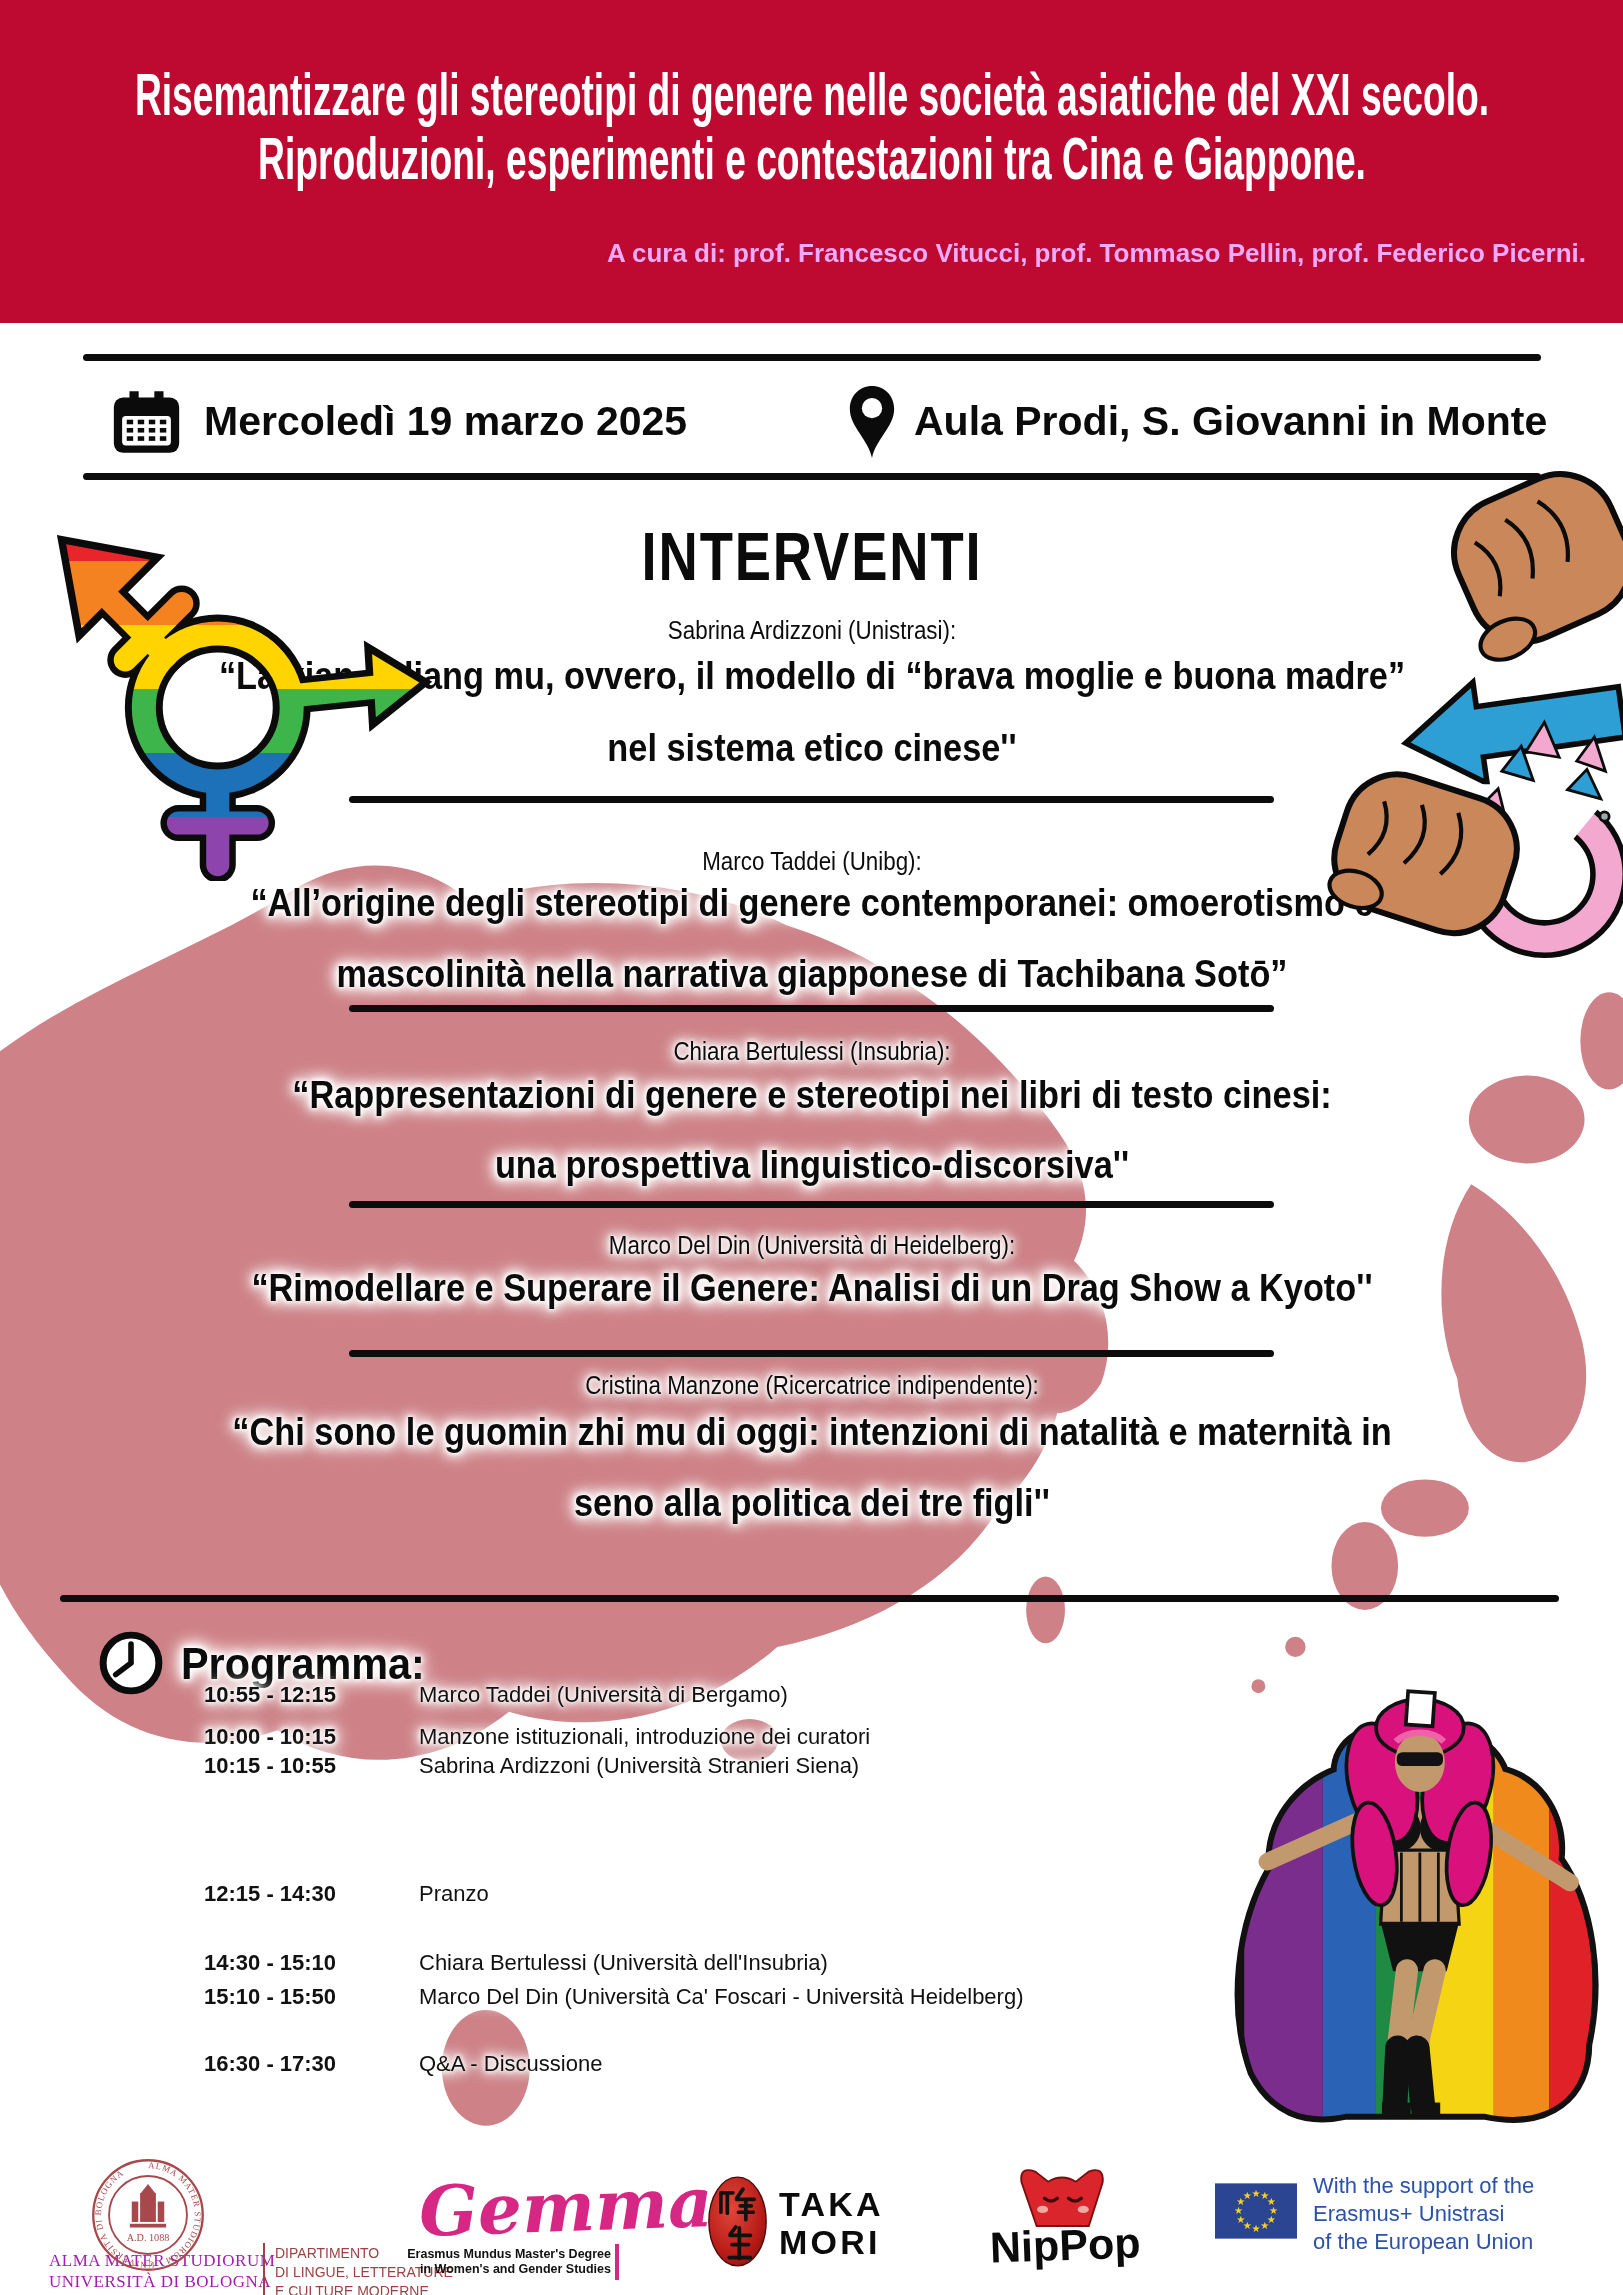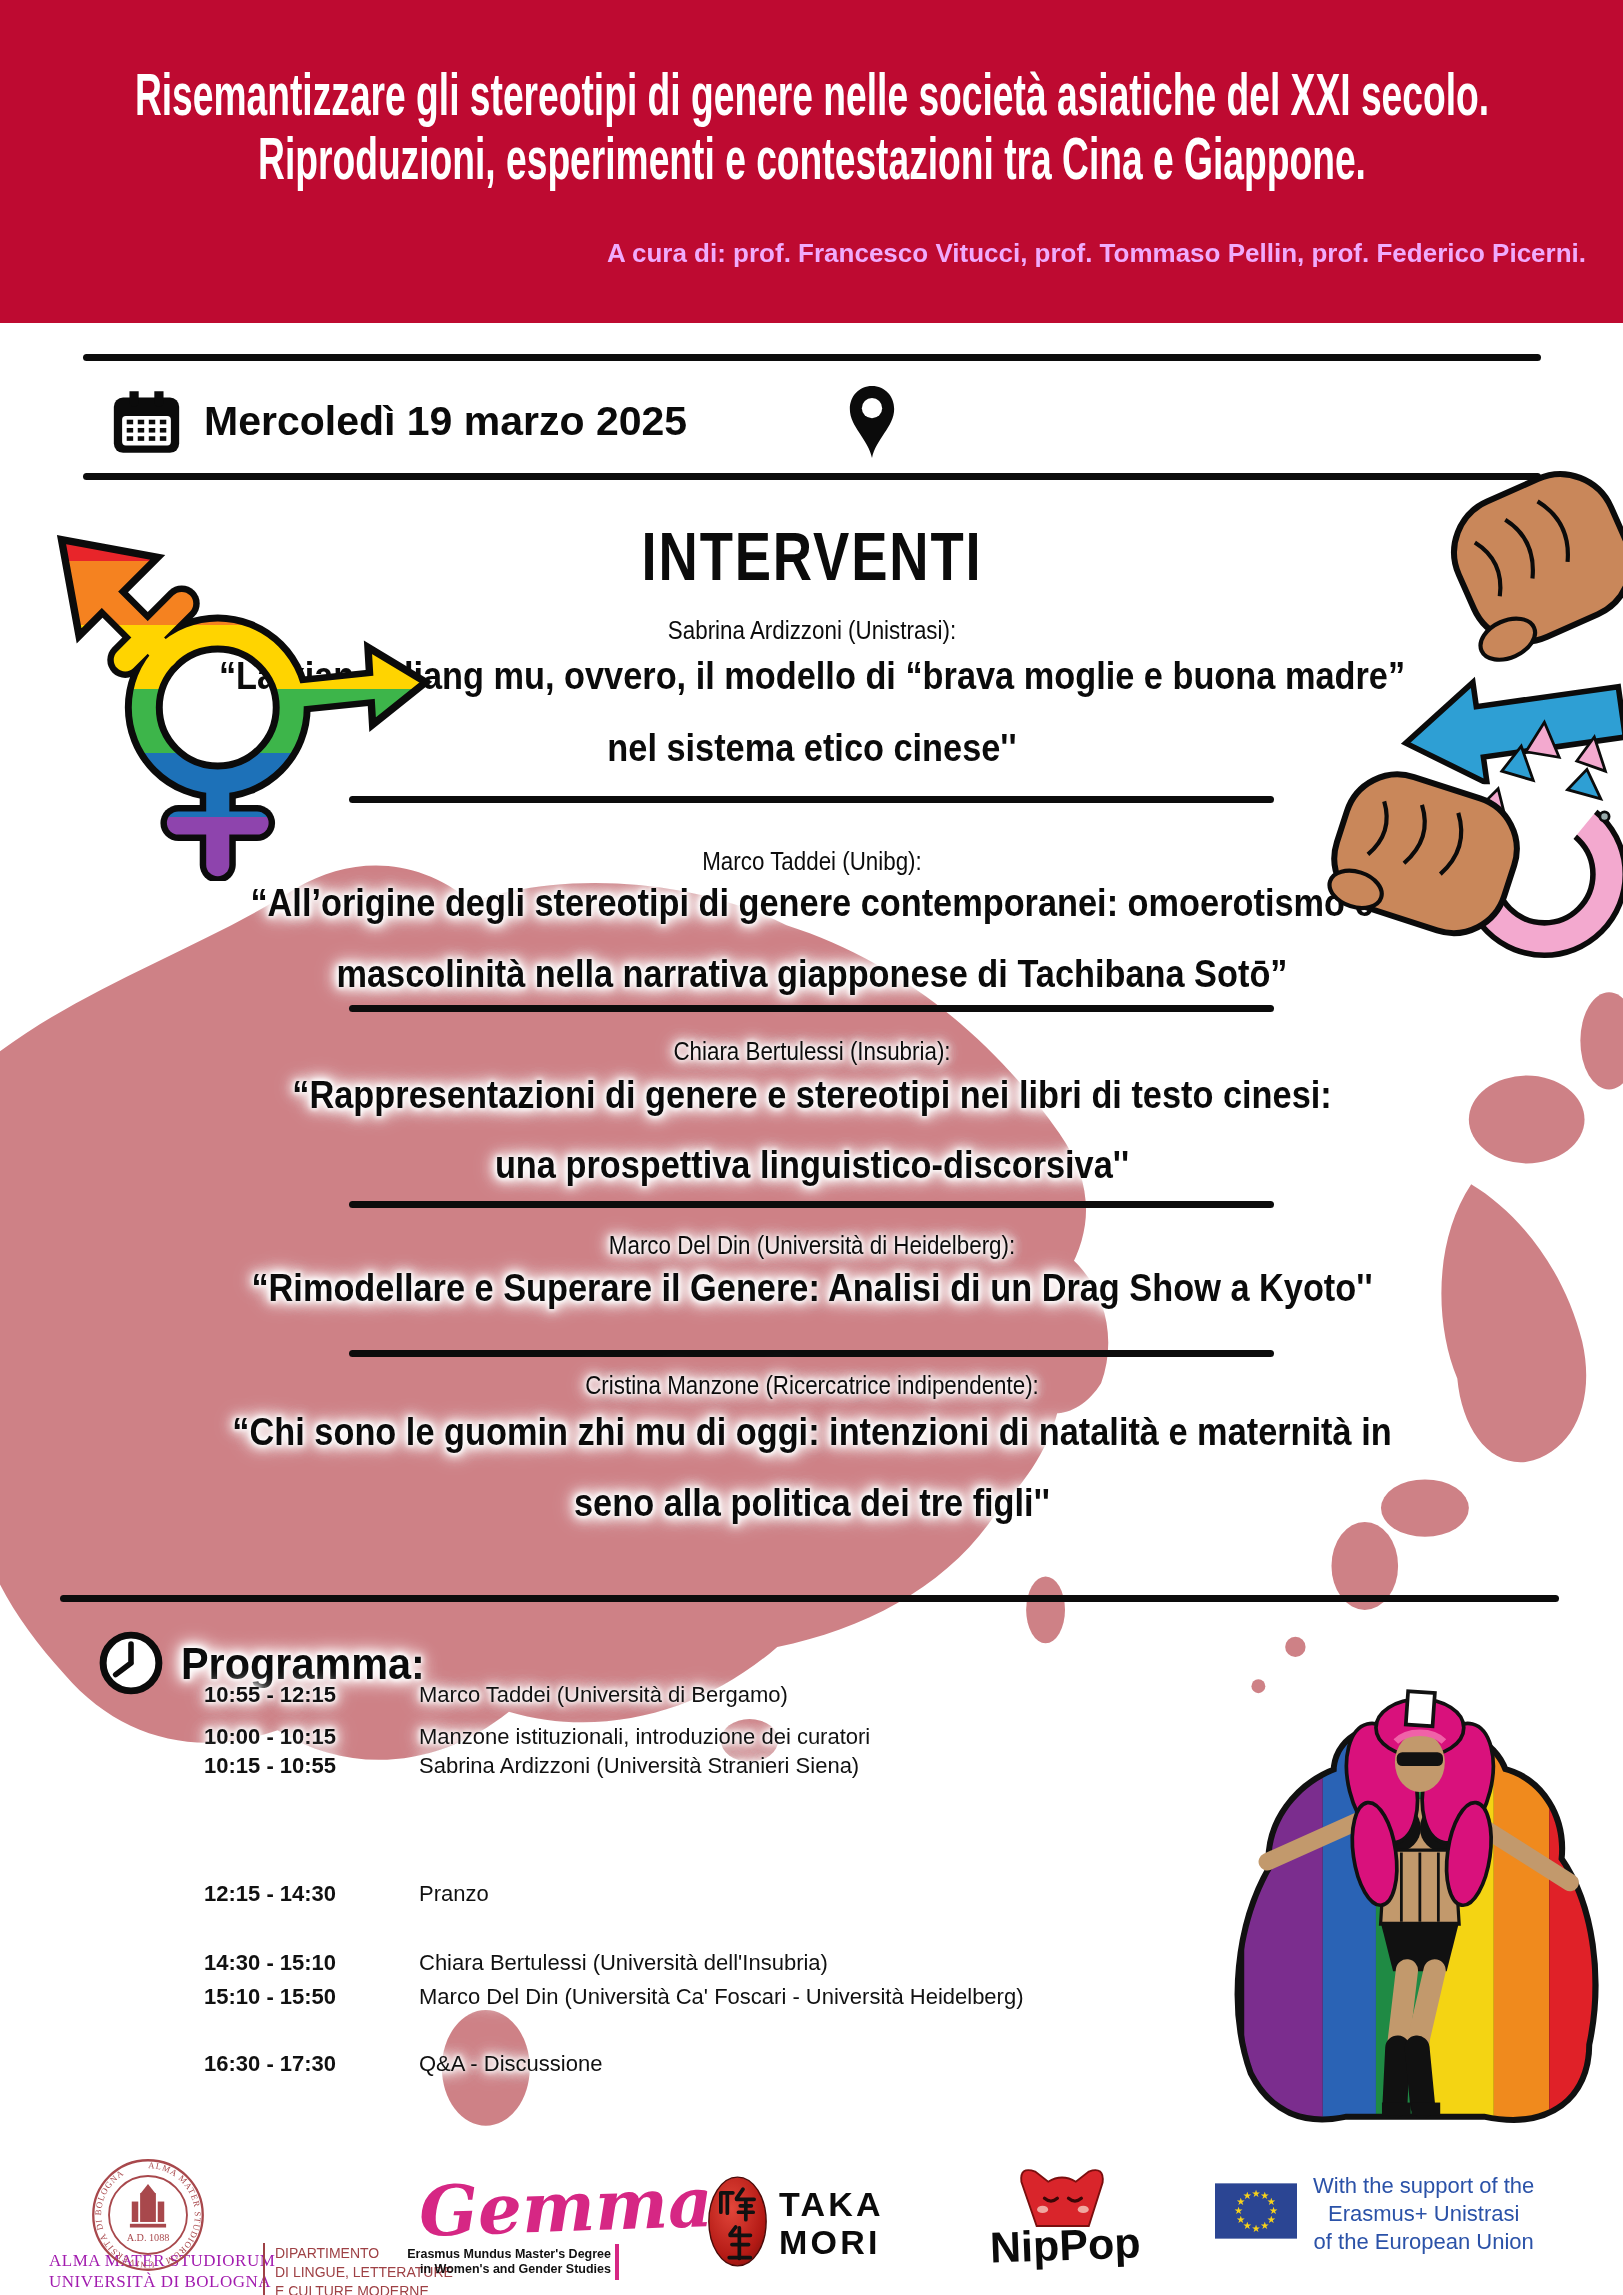--- a/index.html
+++ b/index.html
@@ -39,21 +39,21 @@
           font-weight:400;white-space:nowrap;}
   .gemma{position:absolute;left:419px;top:2166px;color:#D62784;font-family:"DejaVu Serif","Liberation Serif",serif;
          font-style:italic;font-weight:700;font-size:69px;white-space:nowrap;transform:rotate(-2deg);}
   .gemmasub{position:absolute;left:398px;top:2247px;width:213px;text-align:right;color:#111;
             font-size:12.5px;line-height:15.3px;font-weight:700;white-space:nowrap;}
   .gemmabar{position:absolute;left:615px;top:2244px;width:4.2px;height:36px;background:#D62784;}
   .takatxt{position:absolute;left:779px;top:2185px;font-size:34px;line-height:38px;font-weight:700;
            letter-spacing:3.2px;color:#0b0b0b;white-space:nowrap;}
   .nippoptxt{position:absolute;left:990px;top:2221px;width:148px;text-align:center;font-size:43px;
              font-weight:700;color:#0b0b0b;transform:rotate(-2deg);white-space:nowrap;}
-  .eutxt{position:absolute;left:1313px;top:2172px;color:#2B52A8;font-size:22px;line-height:28px;white-space:nowrap;text-align:center;}
+  .eutxt{position:absolute;left:1313px;top:2172px;color:#2B52A8;font-size:22px;line-height:28px;white-space:nowrap;}
 </style>
 </head>
 <body>
 
 <div class="page">
 
   <svg class="abs" style="left:0;top:0;z-index:0;" width="1623" height="2295" viewBox="0 0 3508 4961">
     <g fill="#CE8186" stroke="none">
       <path d="M-60,2320 C150,2140 420,2060 640,1920 C760,1850 900,1850 1020,1950
                C1220,1880 1500,1900 1700,2000 C1950,2080 2150,2250 2290,2450
@@ -103,20 +103,21 @@
       <rect x="80" y="102" width="14" height="10"></rect>
         <rect x="104" y="102" width="14" height="10"></rect>
     </g>
   </svg>
   <div class="evtext" style="left:204px;top:398px">Mercoledì 19 marzo 2025</div>
 
   <svg class="abs" style="left:848px;top:385px;z-index:2" width="48" height="74" viewBox="0 0 104 160">
     <path d="M52,2 C24,2 4,24 4,52 C4,90 44,118 52,158 C60,118 100,90 100,52 C100,24 80,2 52,2 Z" fill="#0b0b0b"></path>
     <circle cx="52" cy="50" r="22" fill="#fff"></circle>
   </svg>
+  <div class="evtext" style="left:914px;top:398px">Aula Prodi, S. Giovanni in Monte</div>
 
   <div class="hr full" style="top:473px"></div>
 
   <svg class="abs" style="left:18.5px;top:497px;z-index:1" width="416" height="384" viewBox="0 0 900 830">
     <defs>
       <linearGradient id="rb" gradientUnits="userSpaceOnUse" x1="0" y1="0" x2="0" y2="830">
         <stop offset="0" stop-color="#E8252A"></stop>
           <stop offset="0.167" stop-color="#E8252A"></stop>
         <stop offset="0.167" stop-color="#F58220"></stop>
           <stop offset="0.334" stop-color="#F58220"></stop>

